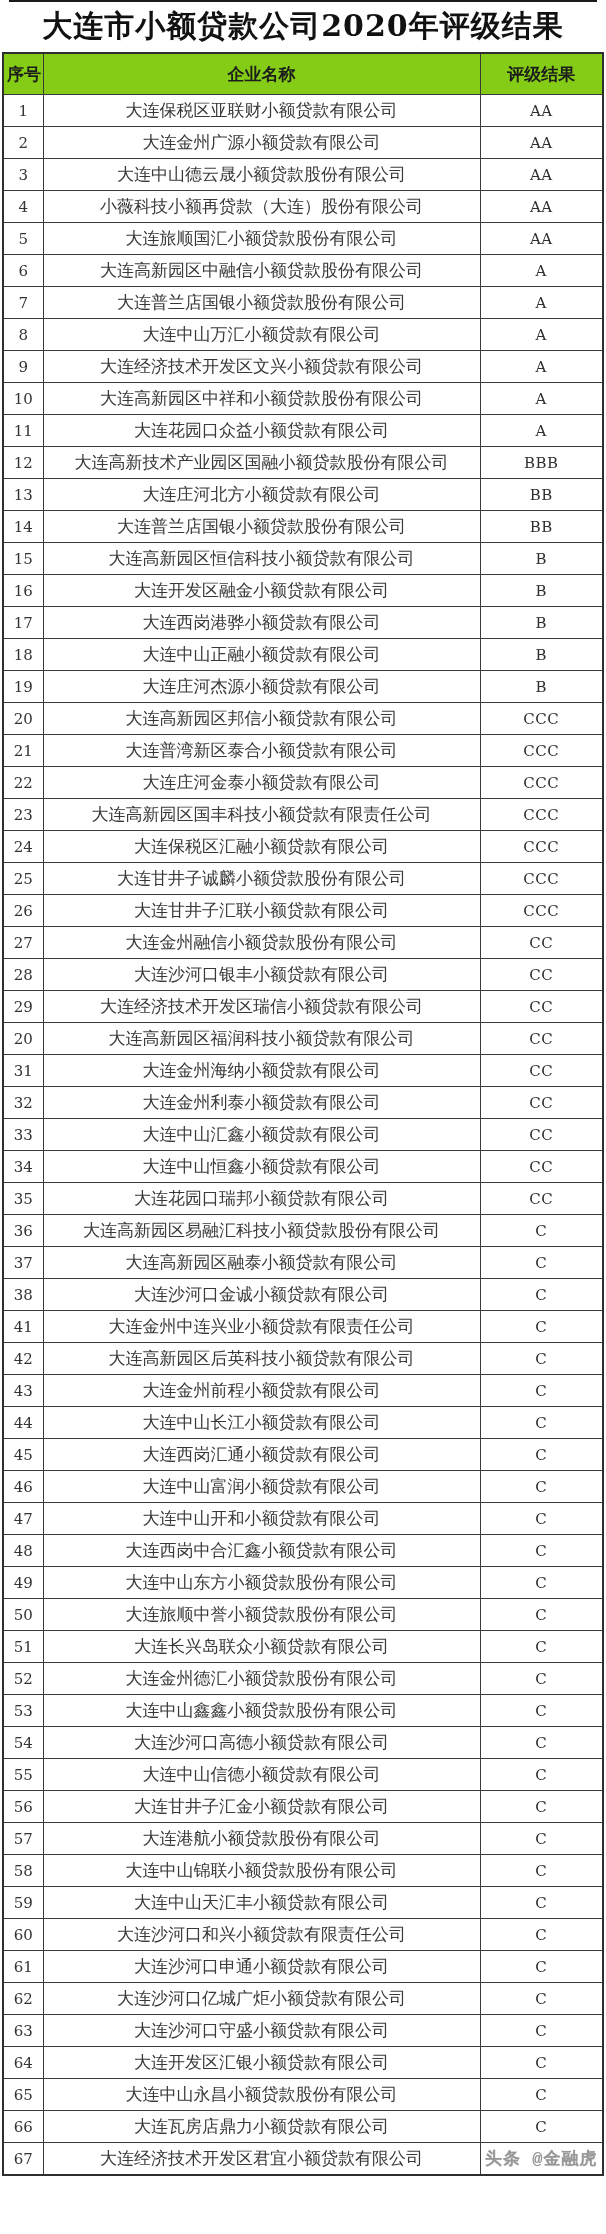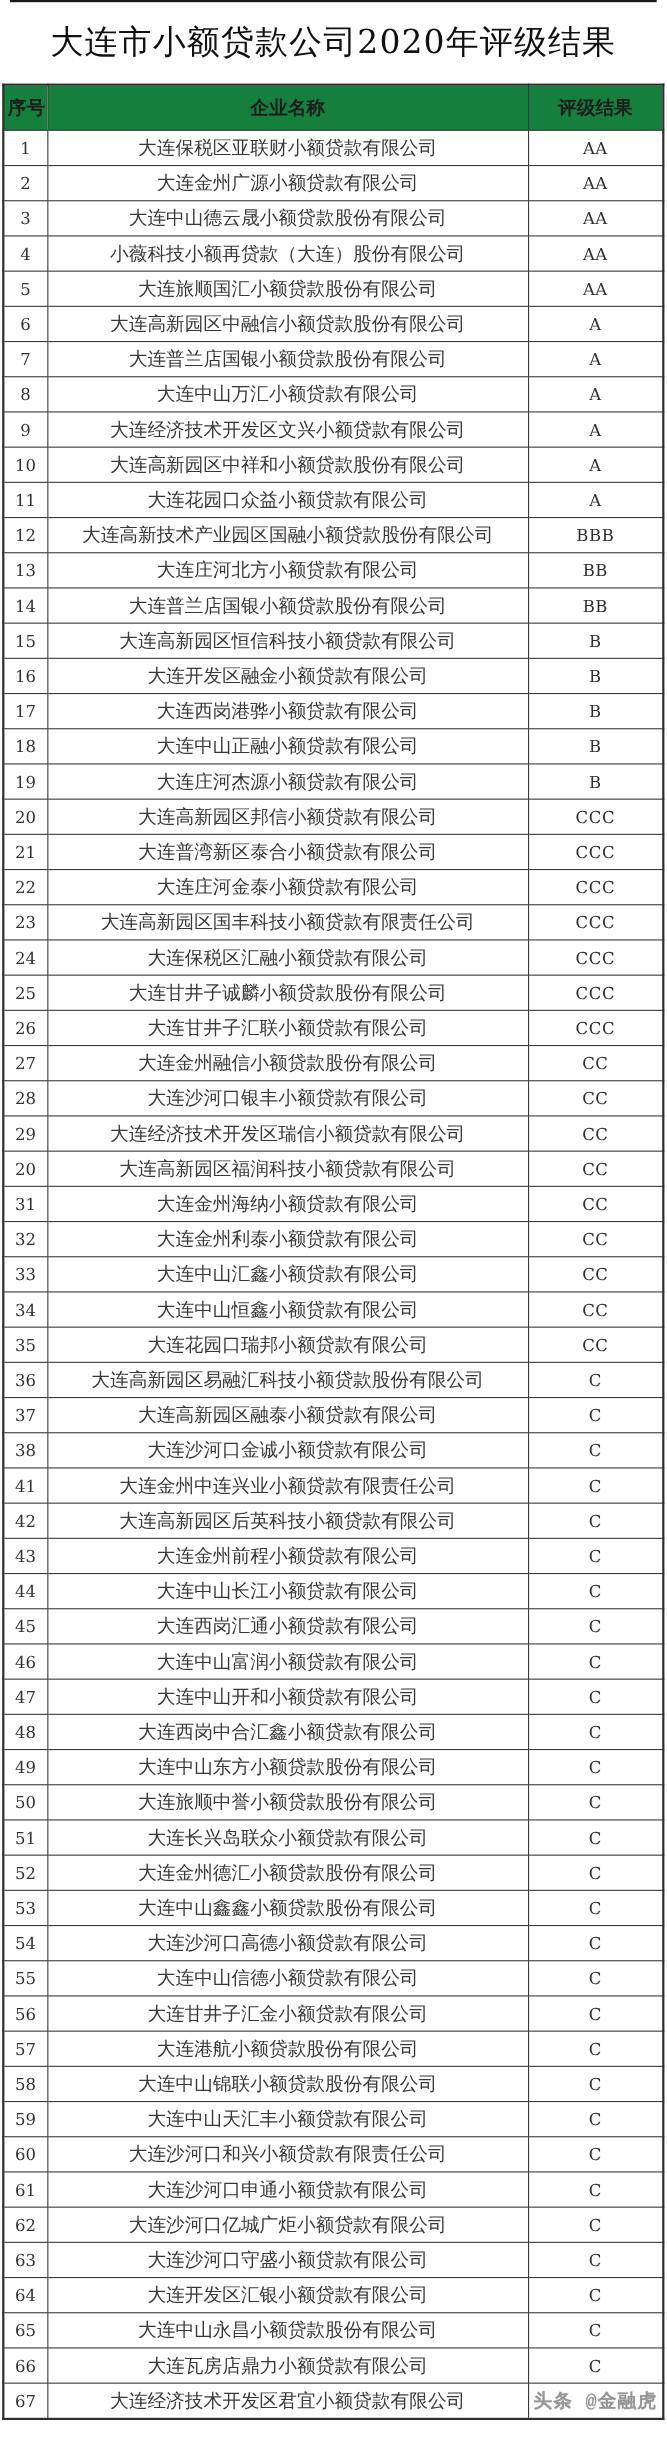--- a/index.html
+++ b/index.html
@@ -15,25 +15,25 @@
     color: #2b2b2b;
     overflow: hidden;
     box-sizing: border-box;
   }
   .top-rule {
     height: 2px;
     background: #1b1b1b;
     margin: 0 9px;
   }
   .title {
-    margin: 12px;
+    margin: 0;
     padding: 4px 0 5px 0;
     text-align: center;
     font-size: 30px;
-    font-weight: 400;
+    font-weight: 700;
     letter-spacing: 1px;
     color: #111111;
     white-space: nowrap;
   }
   table.ratings {
     width: 602px;
     margin: 0 0 0 2px;
     border-collapse: collapse;
     table-layout: fixed;
     border: 2px solid #2e2e2e;
@@ -43,21 +43,21 @@
   col.c-rating { width: 123px; }
   th, td {
     border: 1px solid #3a3a3a;
     text-align: center;
     vertical-align: middle;
     padding: 0 3px;
     overflow: hidden;
     white-space: nowrap;
   }
   thead th {
-    background: #15803d;
+    background: #84cc16;
     height: 40px;
     font-size: 17px;
     font-weight: bold;
     color: #1c1c1c;
     font-family: Liberation Serif, serif;
   }
   tbody td {
     height: 31px;
     background: #ffffff;
   }

